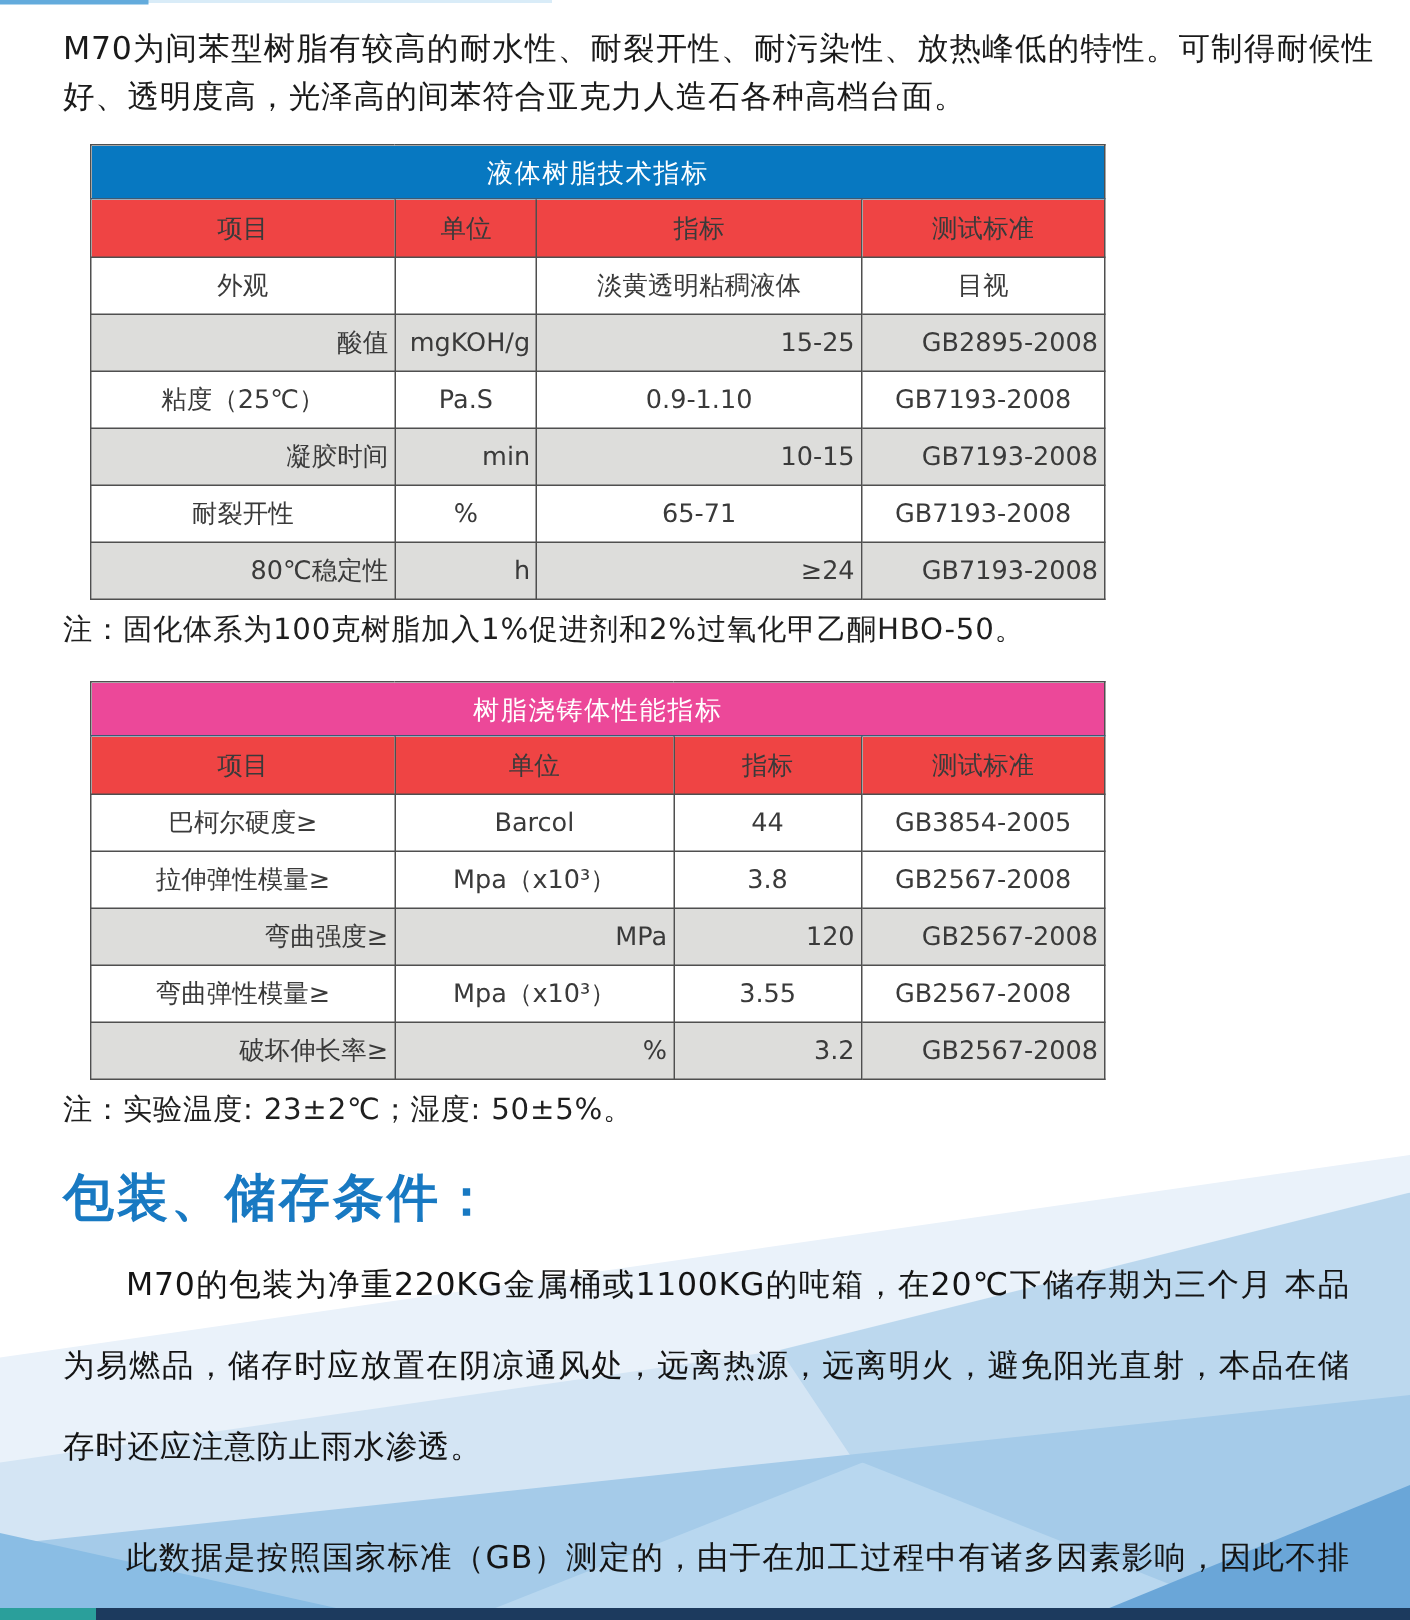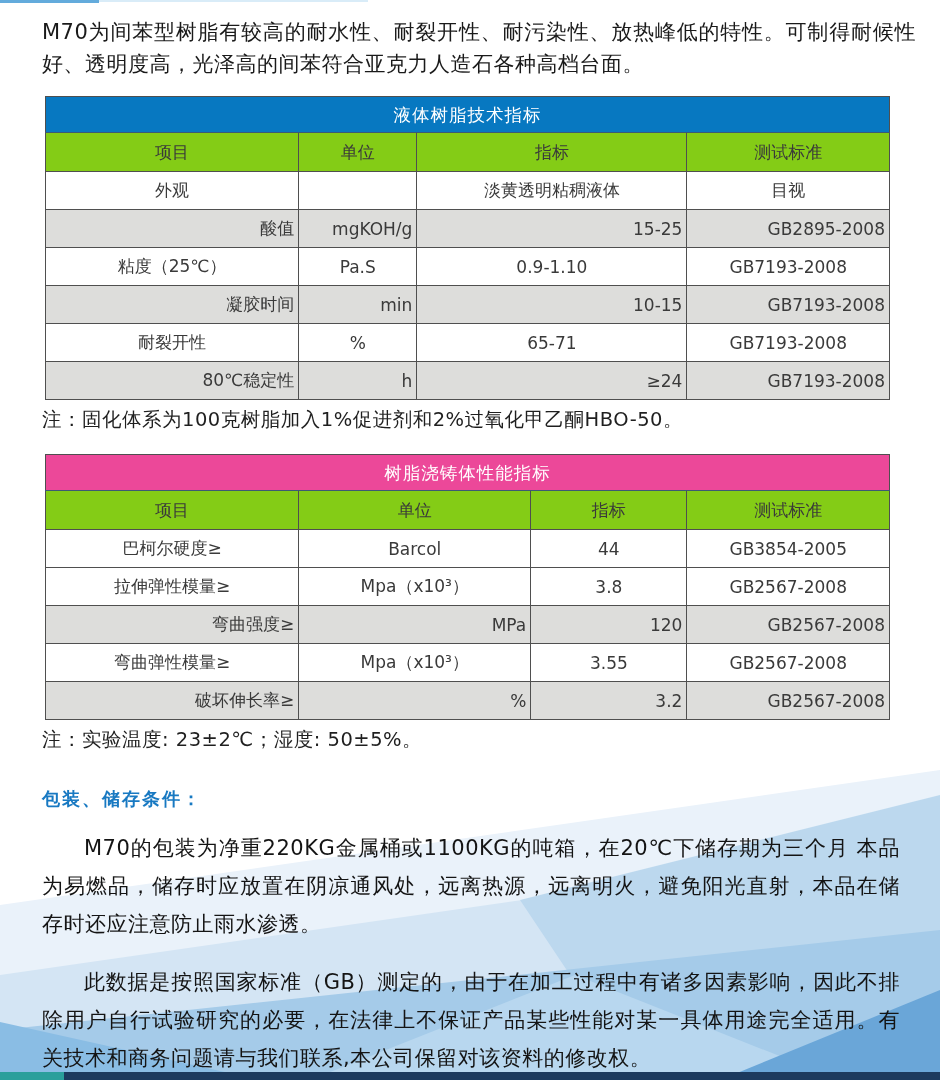--- a/index.html
+++ b/index.html
@@ -22,45 +22,45 @@
   .f9{background:#2a9f9b;clip-path:polygon(0 1072px,64px 1072px,64px 1080px,0 1080px);}
   .remnant-a{position:absolute;left:282px;top:0;width:368px;height:2px;background:#d9ecf8;}
   .remnant-b{position:absolute;left:444px;top:0;width:99px;height:3px;background:#63abdc;}
   
   .content{position:absolute;inset:0;z-index:2;}
   .intro{
     margin:17px 24px 0 42px;font-size:21px;line-height:31.5px;
     color:#1a1a1a;letter-spacing:0.5px;text-align:justify;
   }
   table.spec{
-    margin-left:45px;border-collapse:collapse;table-layout:fixed;
-    width:845px;font-size:17px;color:#3a3a3a;
+    margin-left:60px;border-collapse:collapse;table-layout:fixed;
+    width:677px;font-size:17px;color:#3a3a3a;
   }
   table.t1{margin-top:16px;}
   table.t2{margin-top:21px;}
   table.spec td{
     border:1px solid #4f4f4f;text-align:center;vertical-align:middle;
     height:37px;padding:0 4px;background:#ffffff;overflow:hidden;
   }
   table.spec tr.title-row td{
     height:35px;border-bottom:1px solid #3c5a74;
     color:#ffffff;font-size:17.5px;letter-spacing:1px;
   }
-  table.spec tr.head-row td{height:38px;background:#84cc16;}
+  table.spec tr.head-row td{height:38px;background:#ef4444;}
   table.spec tr.alt td{background:#dddddb;text-align:right;}
   .note{
     margin:7px 40px 0 42px;font-size:19.5px;line-height:26px;color:#1f1f1f;
     letter-spacing:0.5px;
   }
   .pack-heading{
-    margin:30px 40px 0 42px;font-size:18px;font-weight:bold;
+    margin:30px 40px 0 42px;font-size:34px;font-weight:bold;
     letter-spacing:2px;line-height:32px;
   }
   .body-para{
-    margin:14px 40px 0 42px;font-size:21px;line-height:38px;color:#141414;
+    margin:14px 40px 0 42px;font-size:21px;line-height:54px;color:#141414;
     text-indent:2em;text-align:justify;letter-spacing:0.5px;
   }
   .body-para.second{margin-top:20px;}
 </style>
 </head>
 <body>
 
 <div class="page">
 
   <div class="bg-layer">

